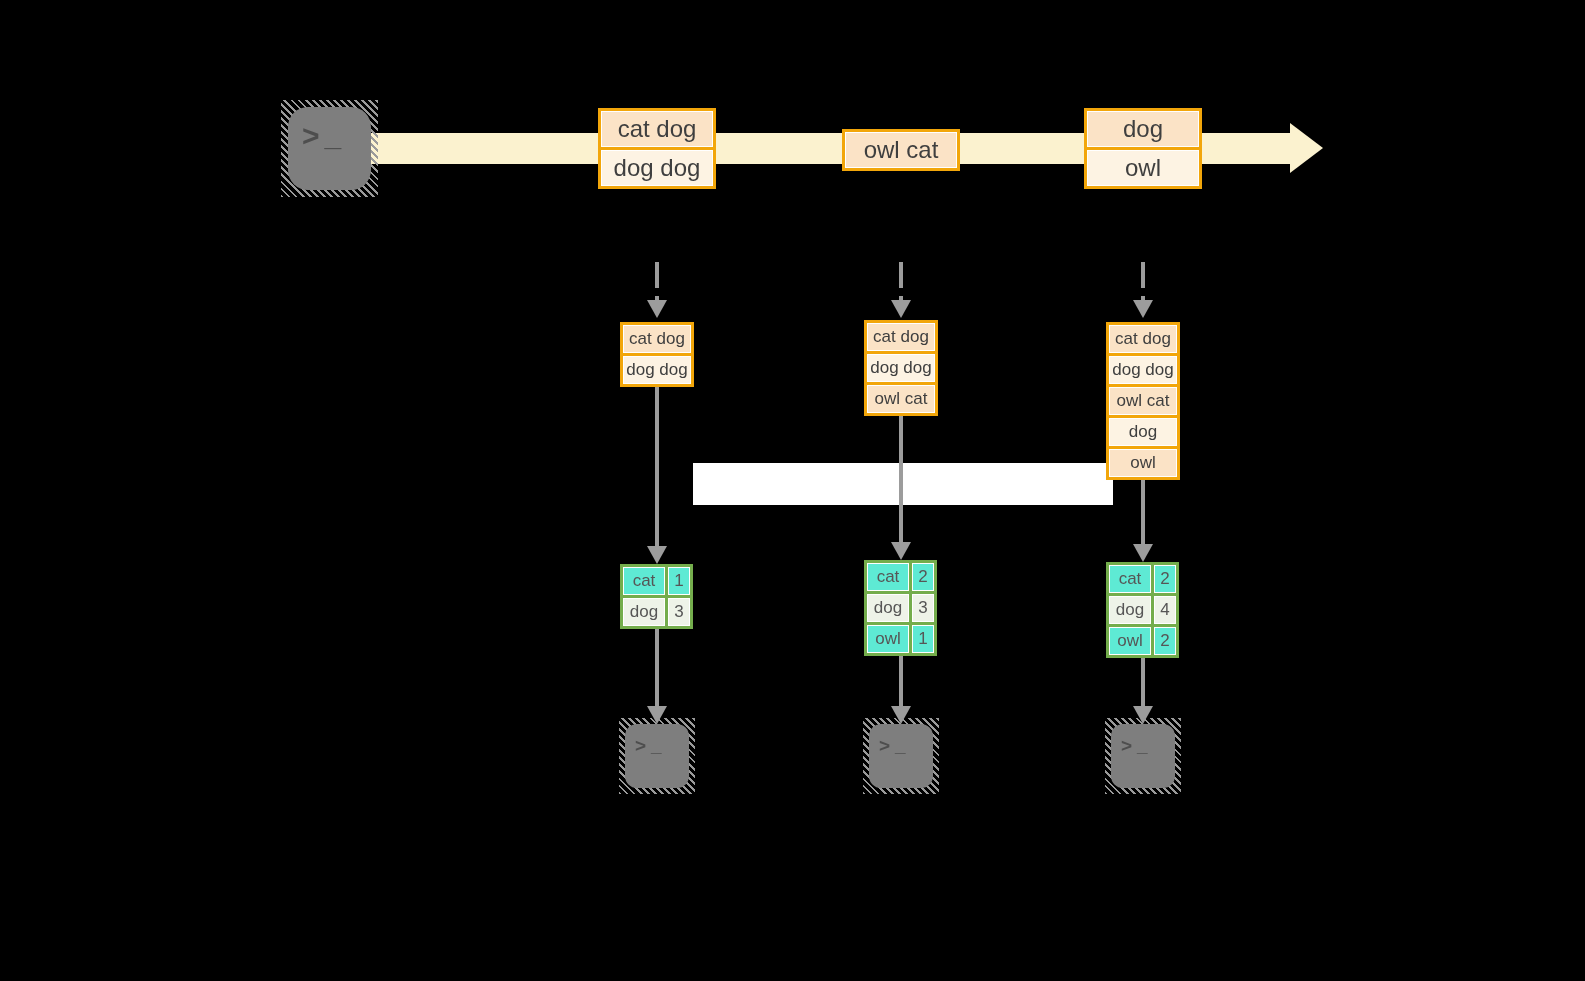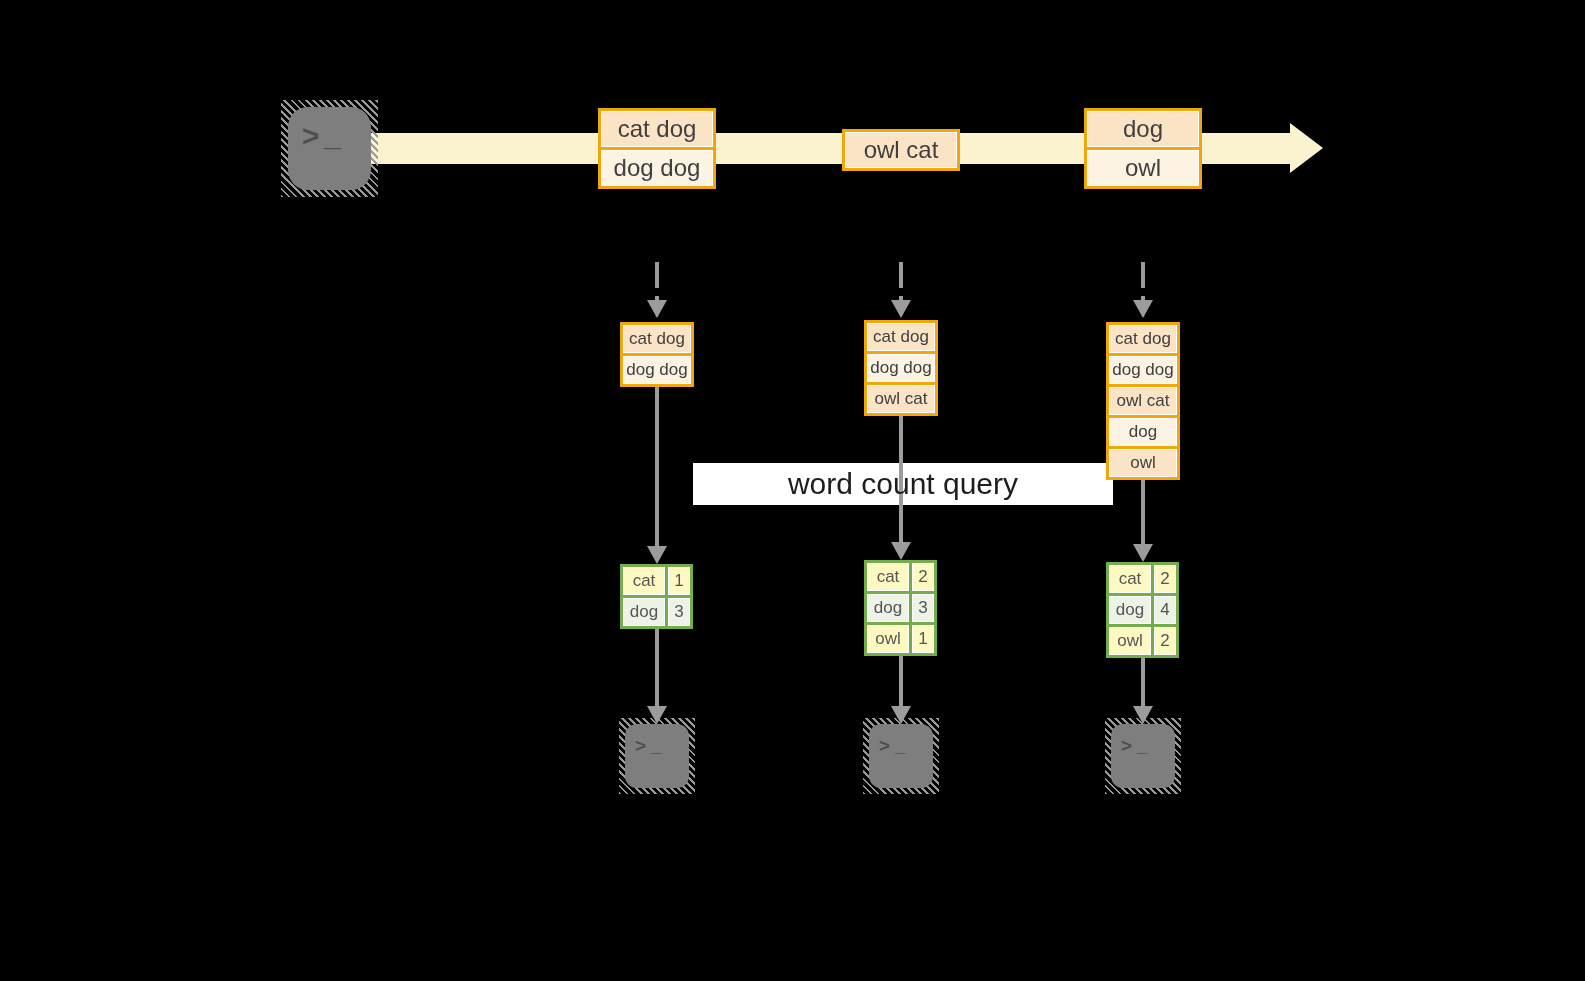--- a/index.html
+++ b/index.html
@@ -35,21 +35,21 @@
   .state .cell { height:28px; font-size:17px; }
 
   
   .gtable { position:absolute; z-index:5; background:#74ad4c; padding:3px; width:73px;
           display:flex; flex-direction:column; gap:3px; box-sizing:border-box; }
   .gtable .trow { display:flex; gap:3px; height:28px; }
   .gtable .tcell { box-sizing:border-box; border:1px solid #ffffff; display:flex;
           align-items:center; justify-content:center; font-size:17px; color:#565656; }
   .gtable .word { width:42px; }
   .gtable .cnt { flex:1; }
-  .gtable .dark .tcell { background:#fef9c3; }
+  .gtable .dark .tcell { background:#5eead4; }
   .gtable .light .tcell { background:#eef3e8; }
 
   
   .vdash { position:absolute; z-index:3; width:4px;
       background:repeating-linear-gradient(180deg,#9c9c9c 0 26px, transparent 26px 34px); }
   .vline { position:absolute; z-index:3; width:4px; background:#9c9c9c; }
   .vhead { position:absolute; z-index:3; width:0; height:0;
       border-left:10px solid transparent; border-right:10px solid transparent;
       border-top:18px solid #9c9c9c; }
 
@@ -111,21 +111,20 @@
 
   <div class="obox state" style="left:1106px;top:322px;">
     <div class="cell peach">cat dog</div>
     <div class="cell cream">dog dog</div>
     <div class="cell peach">owl cat</div>
     <div class="cell cream">dog</div>
     <div class="cell peach">owl</div>
   </div>
 
   <div class="qbg"></div>
-  <div class="qtxt">word count query</div>
 
   <div class="vline" style="left:655px;top:387px;height:159px;"></div>
   <div class="vhead" style="left:647px;top:546px;"></div>
   <div class="vline" style="left:899px;top:416px;height:126px;"></div>
   <div class="vhead" style="left:891px;top:542px;"></div>
   <div class="vline" style="left:1141px;top:480px;height:64px;"></div>
   <div class="vhead" style="left:1133px;top:544px;"></div>
 
   <div class="gtable" style="left:620px;top:564px;">
     <div class="trow dark">

